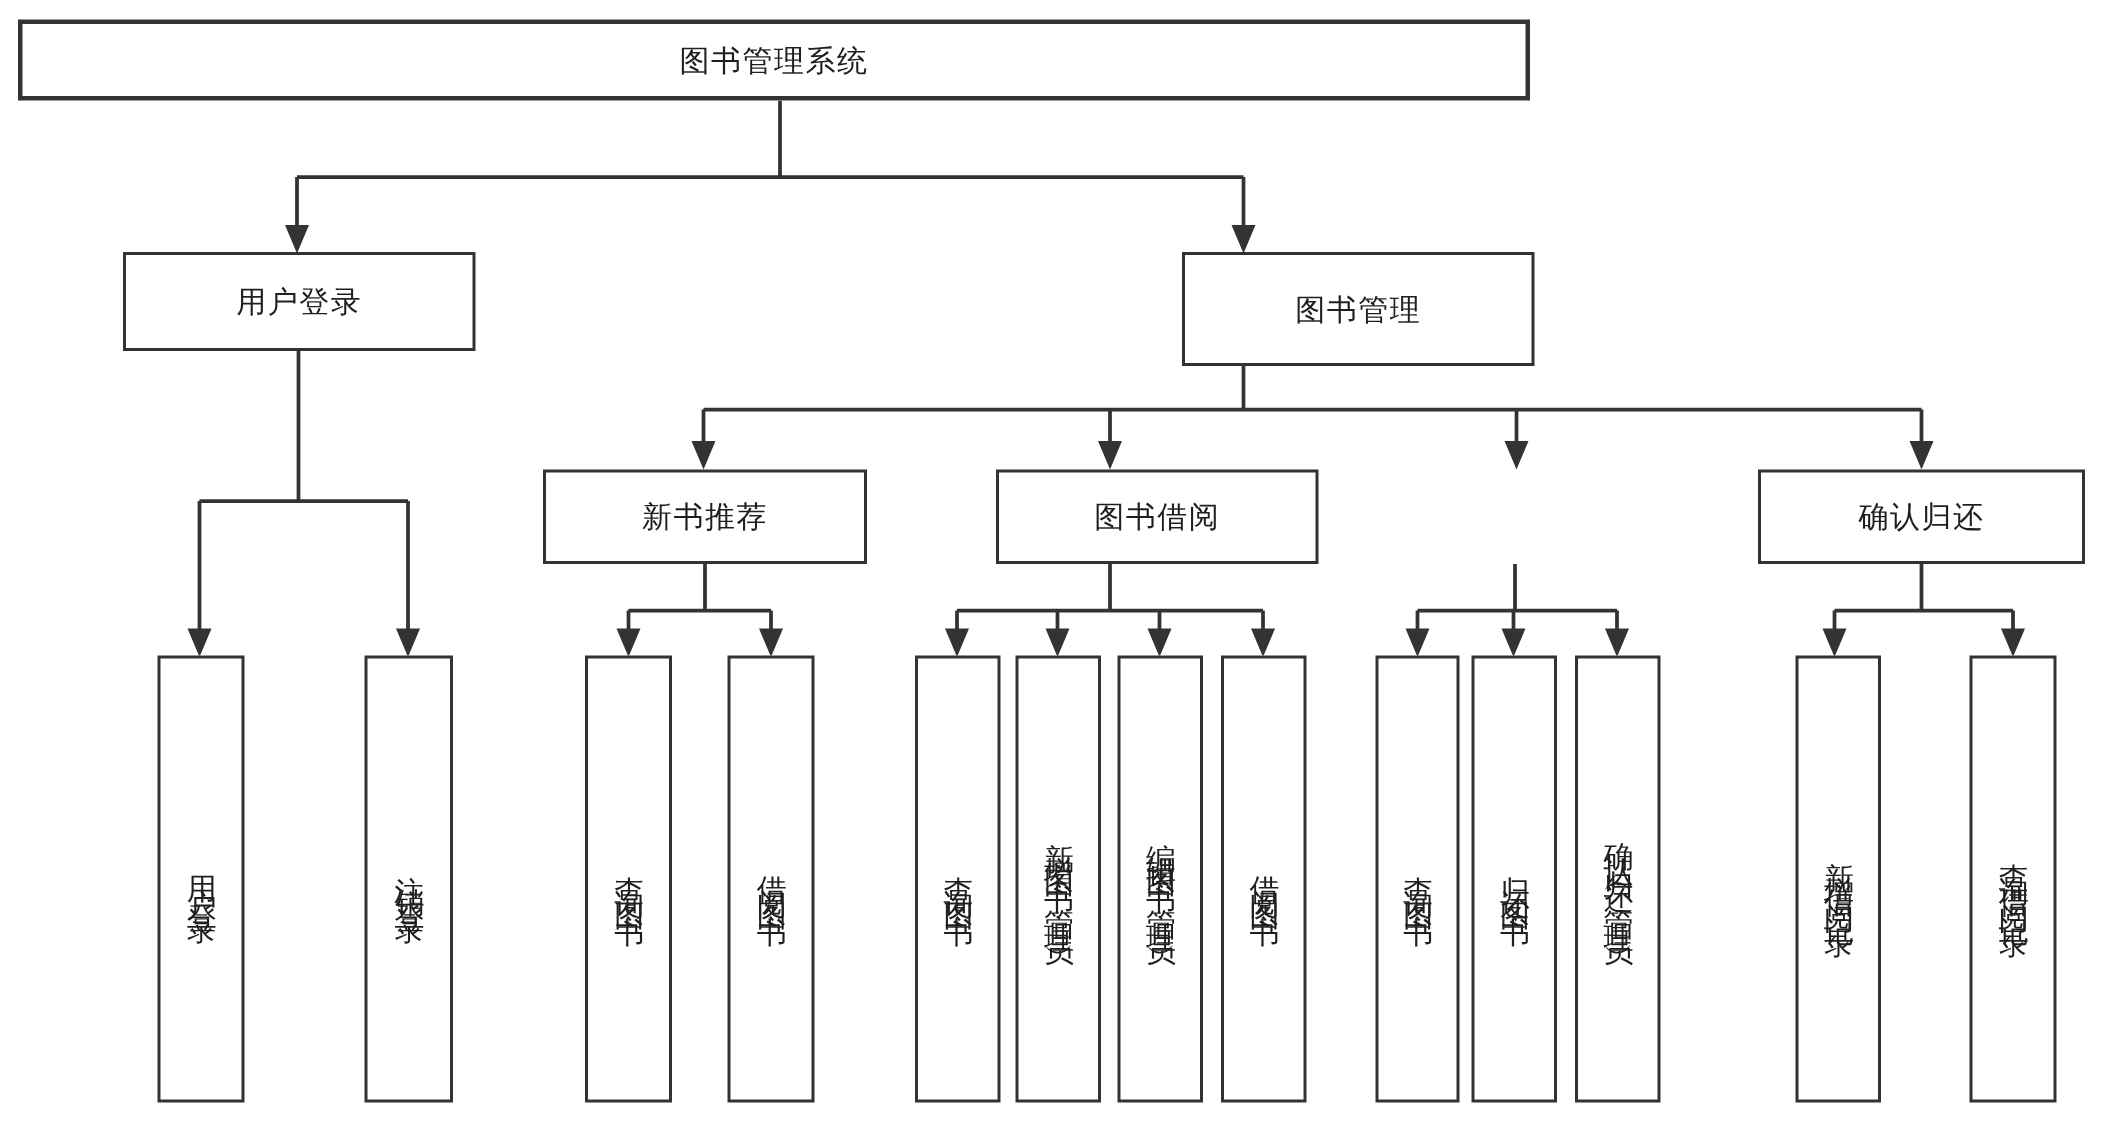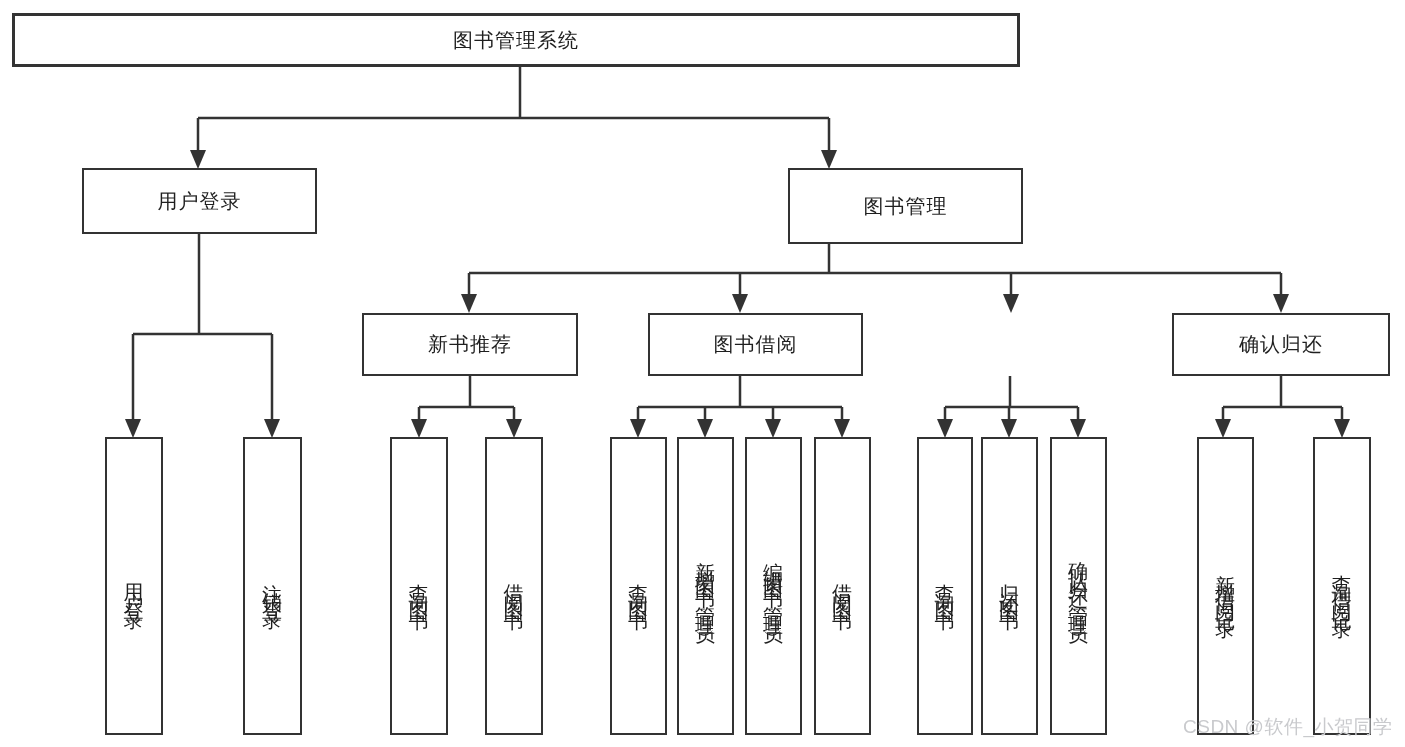--- a/index.html
+++ b/index.html
@@ -76,21 +76,21 @@
   <div class="box" style="left:82px; top:168px; width:235px; height:66px;">
     <span class="h-label">用户登录</span>
   </div>
   <div class="box" style="left:744px; top:168px; width:235px; height:76px;margin-left:44px;">
     <span class="h-label">图书管理</span>
   </div>
 
   <div class="box" style="left:362px; top:313px; width:216px; height:63px;align-items:center;">
     <span class="h-label">新书推荐</span>
   </div>
-  <div class="box" style="left:648px; top:313px; width:215px; height:63px;">
+  <div class="box" style="left:664px; top:313px; width:215px; height:63px;">
     <span class="h-label">图书借阅</span>
   </div>
   <div class="box" style="left:1172px; top:313px; width:218px; height:63px;">
     <span class="h-label">确认归还</span>
   </div>
 
   <div class="box" style="left:105px; top:437px; width:58px; height:298px;">
     <span class="v-label">用户登录</span>
   </div>
   <div class="box" style="left:243px; top:437px; width:59px; height:298px;">
@@ -127,15 +127,14 @@
     <span class="v-label">确认归还（管理员）</span>
   </div>
 
   <div class="box" style="left:1197px; top:437px; width:57px; height:298px;">
     <span class="v-label">新增借阅记录</span>
   </div>
   <div class="box" style="left:1313px; top:437px; width:58px; height:298px;">
     <span class="v-label">查询借阅记录</span>
   </div>
 
-  <div class="watermark">CSDN @软件_小贺同学</div>
 
 </div>
 
 </body></html>

